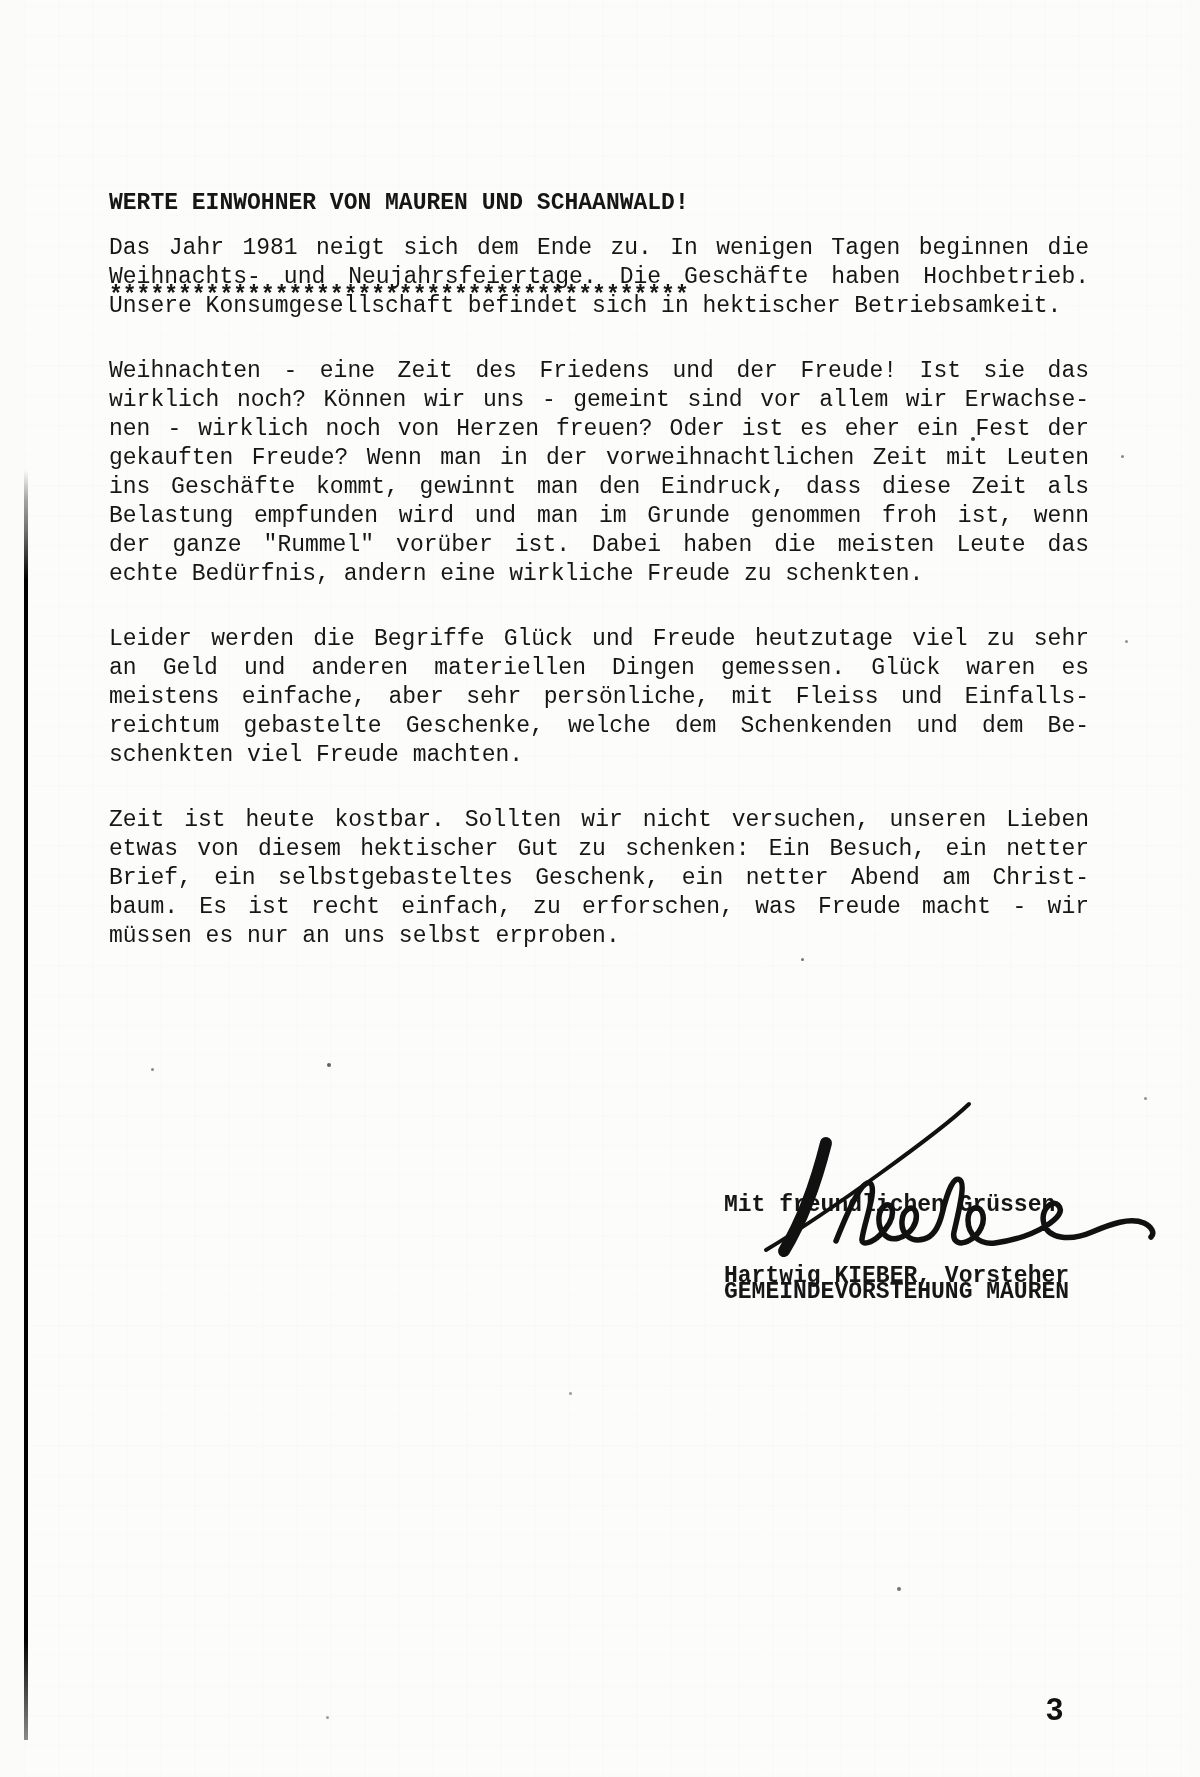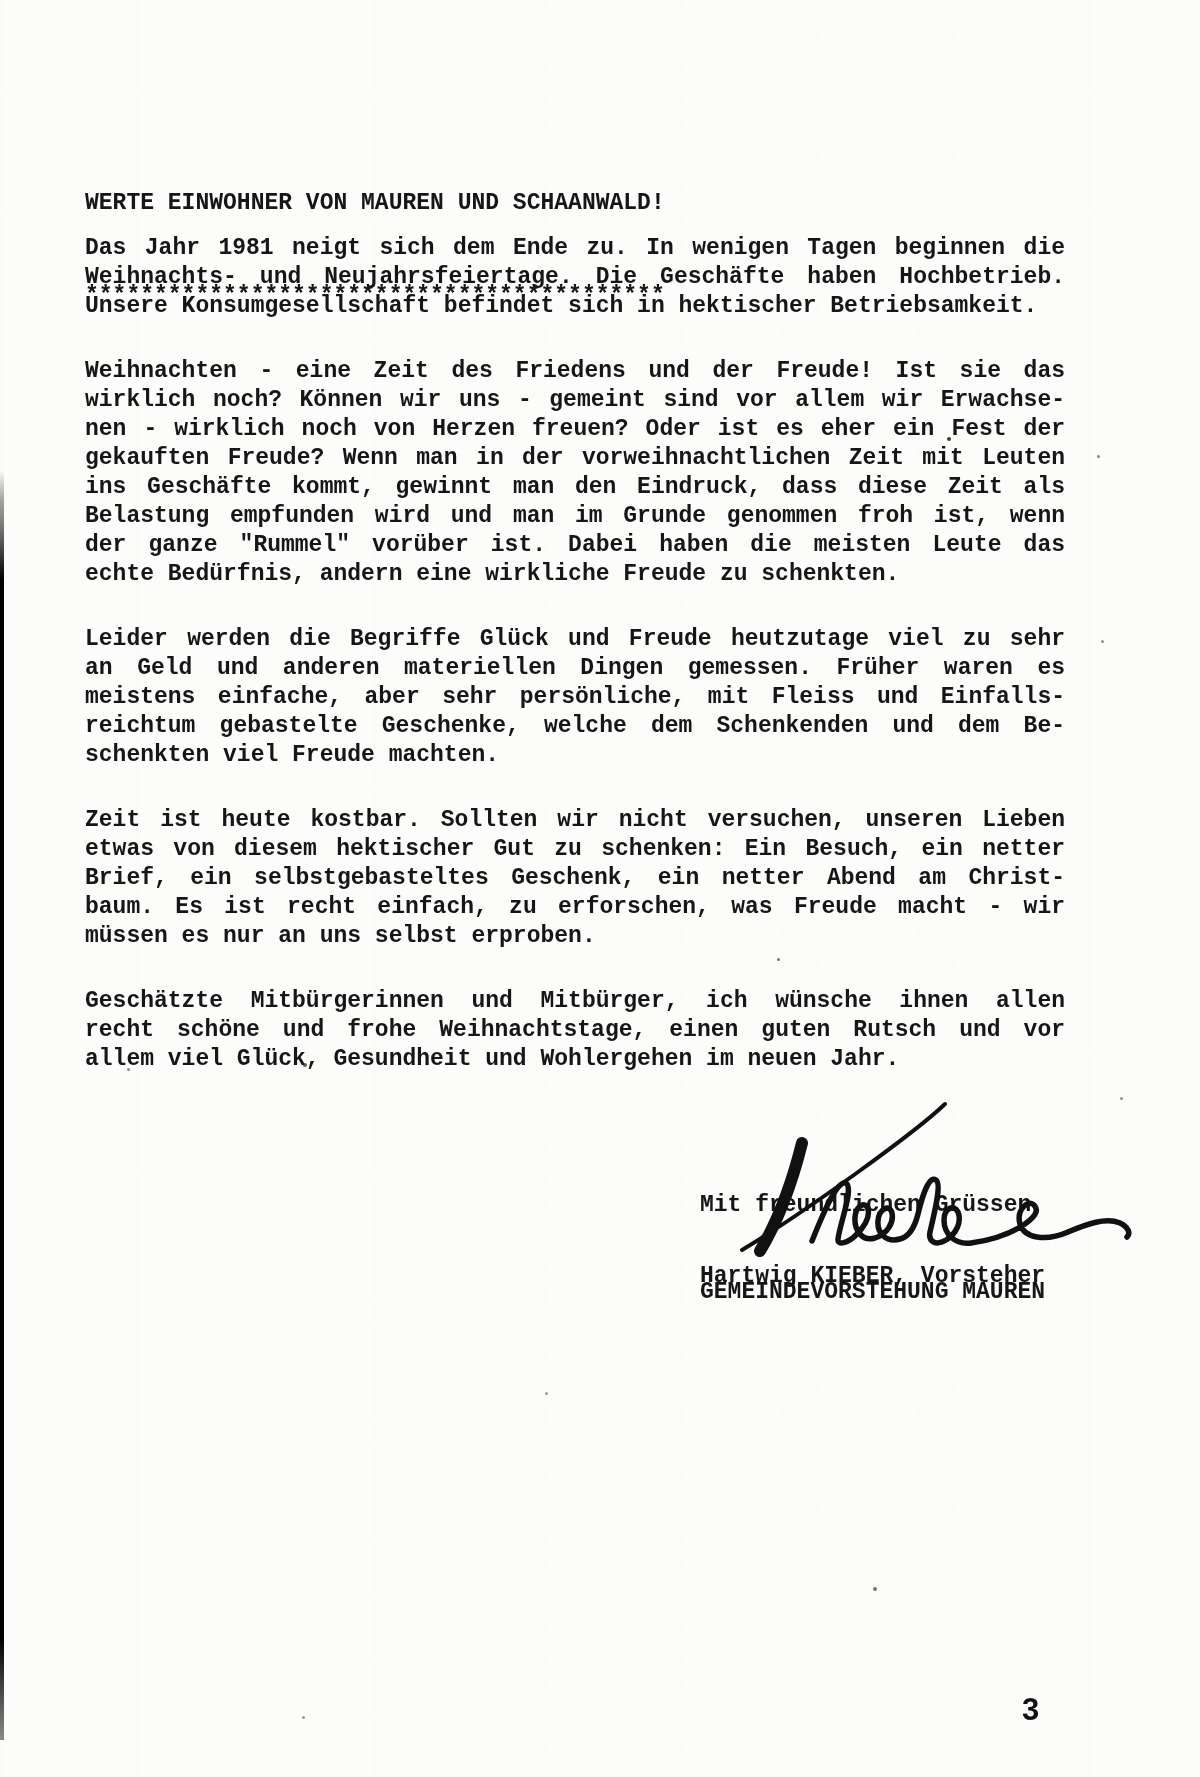--- a/index.html
+++ b/index.html
@@ -7,30 +7,31 @@
   .page {
     position:relative;
     width:1164px; height:1777px;
     background:#fcfcfb;
     background-image:
       repeating-linear-gradient(90deg, rgba(120,110,100,0.012) 0 2px, transparent 2px 34px),
       repeating-linear-gradient(0deg, rgba(120,110,100,0.012) 0 2px, transparent 2px 30px);
     font-family:"Liberation Mono", monospace;
     color:#161616;
     overflow:hidden;
+    margin-left:24px;
   }
   .heading {
     position:absolute; left:85px; top:131px; width:980px;
     font-size:23px; line-height:29px; font-weight:700; letter-spacing:0;
     white-space:pre;
   }
   .heading .underline { margin-top:6px; }
   .body-text {
     position:absolute; left:85px; top:234px; width:980px;
-    font-size:23px; line-height:29px; font-weight:700;
+    font-size:23px; line-height:29px; font-weight:400;
   }
   .para { margin:0 0 36px 0; }
   .para .line { text-align:justify; text-align-last:justify; }
   .para .line:last-child { text-align-last:left; }
   .closing {
     position:absolute; left:700px; top:1133px;
     font-size:23px; line-height:29px; font-weight:700; white-space:pre;
   }
   .signatory {
     position:absolute; left:700px; top:1262px;
@@ -79,36 +80,31 @@
       <div class="line">wirklich noch? Können wir uns - gemeint sind vor allem wir Erwachse-</div>
       <div class="line">nen - wirklich noch von Herzen freuen? Oder ist es eher ein Fest der</div>
       <div class="line">gekauften Freude? Wenn man in der vorweihnachtlichen Zeit mit Leuten</div>
       <div class="line">ins Geschäfte kommt, gewinnt man den Eindruck, dass diese Zeit als</div>
       <div class="line">Belastung empfunden wird und man im Grunde genommen froh ist, wenn</div>
       <div class="line">der ganze "Rummel" vorüber ist. Dabei haben die meisten Leute das</div>
       <div class="line">echte Bedürfnis, andern eine wirkliche Freude zu schenkten.</div>
     </div>
     <div class="para">
       <div class="line">Leider werden die Begriffe Glück und Freude heutzutage viel zu sehr</div>
-      <div class="line">an Geld und anderen materiellen Dingen gemessen. Früher waren es</div>
+      <div class="line">an Geld und anderen materiellen Dingen gemessen. Glück waren es</div>
       <div class="line">meistens einfache, aber sehr persönliche, mit Fleiss und Einfalls-</div>
       <div class="line">reichtum gebastelte Geschenke, welche dem Schenkenden und dem Be-</div>
       <div class="line">schenkten viel Freude machten.</div>
     </div>
     <div class="para">
       <div class="line">Zeit ist heute kostbar. Sollten wir nicht versuchen, unseren Lieben</div>
       <div class="line">etwas von diesem hektischer Gut zu schenken: Ein Besuch, ein netter</div>
       <div class="line">Brief, ein selbstgebasteltes Geschenk, ein netter Abend am Christ-</div>
       <div class="line">baum. Es ist recht einfach, zu erforschen, was Freude macht - wir</div>
       <div class="line">müssen es nur an uns selbst erproben.</div>
-    </div>
-    <div class="para">
-      <div class="line">Geschätzte Mitbürgerinnen und Mitbürger, ich wünsche ihnen allen</div>
-      <div class="line">recht schöne und frohe Weihnachtstage, einen guten Rutsch und vor</div>
-      <div class="line">allem viel Glück, Gesundheit und Wohlergehen im neuen Jahr.</div>
     </div>
   </div>
 
   <div class="closing">
     <div>Mit freundlichen Grüssen</div>
     <div>GEMEINDEVORSTEHUNG MAUREN</div>
   </div>
 
   <svg class="signature" viewBox="0 0 440 175" fill="none" xmlns="http://www.w3.org/2000/svg">
 

